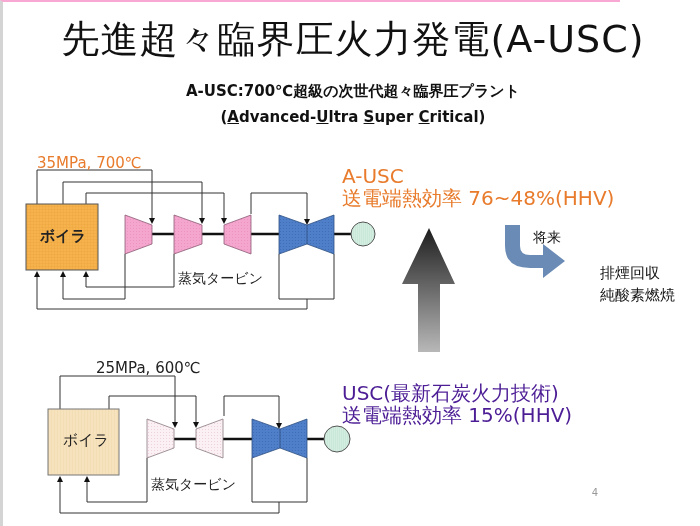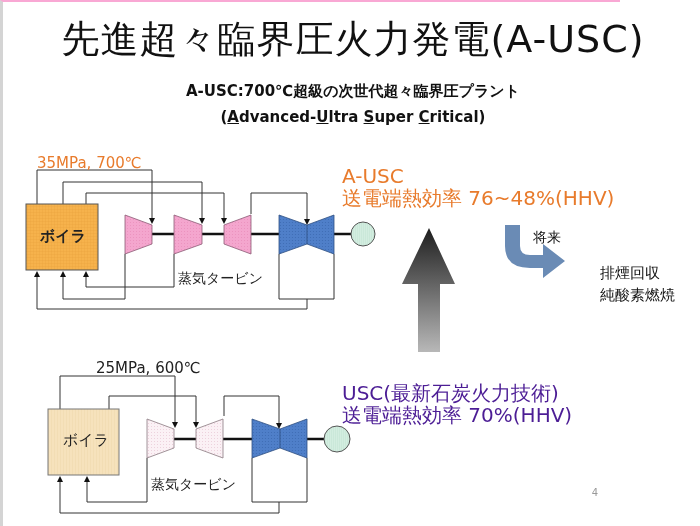--- a/index.html
+++ b/index.html
@@ -153,21 +153,21 @@
   <div class="lbl boiler-text" style="left:60px; top:429px; font-weight:normal;">ボイラ</div>
   <div class="lbl-sm" style="left:148px; top:474px;">蒸気タービン</div>
 
   <div class="info orange" style="left:339px; top:163px;">
     <div>A-USC</div>
     <div>送電端熱効率  76~48%(HHV)</div>
   </div>
 
   <div class="info" style="left:339px; top:380px; color:#4c1d95;">
     <div>USC(最新石炭火力技術)</div>
-    <div>送電端熱効率  70%(HHV)</div>
+    <div>送電端熱効率  15%(HHV)</div>
   </div>
 
   <div class="lbl-sm" style="left:530px; top:227px; color:#111;">将来</div>
   <div class="future-list" style="left:576px; top:260px;">
     <div style="padding-left:21px;">排煙回収</div>
     <div style="padding-left:21px;">純酸素燃焼</div>
   </div>
 
   <div class="page-num">4</div>
 </div>

